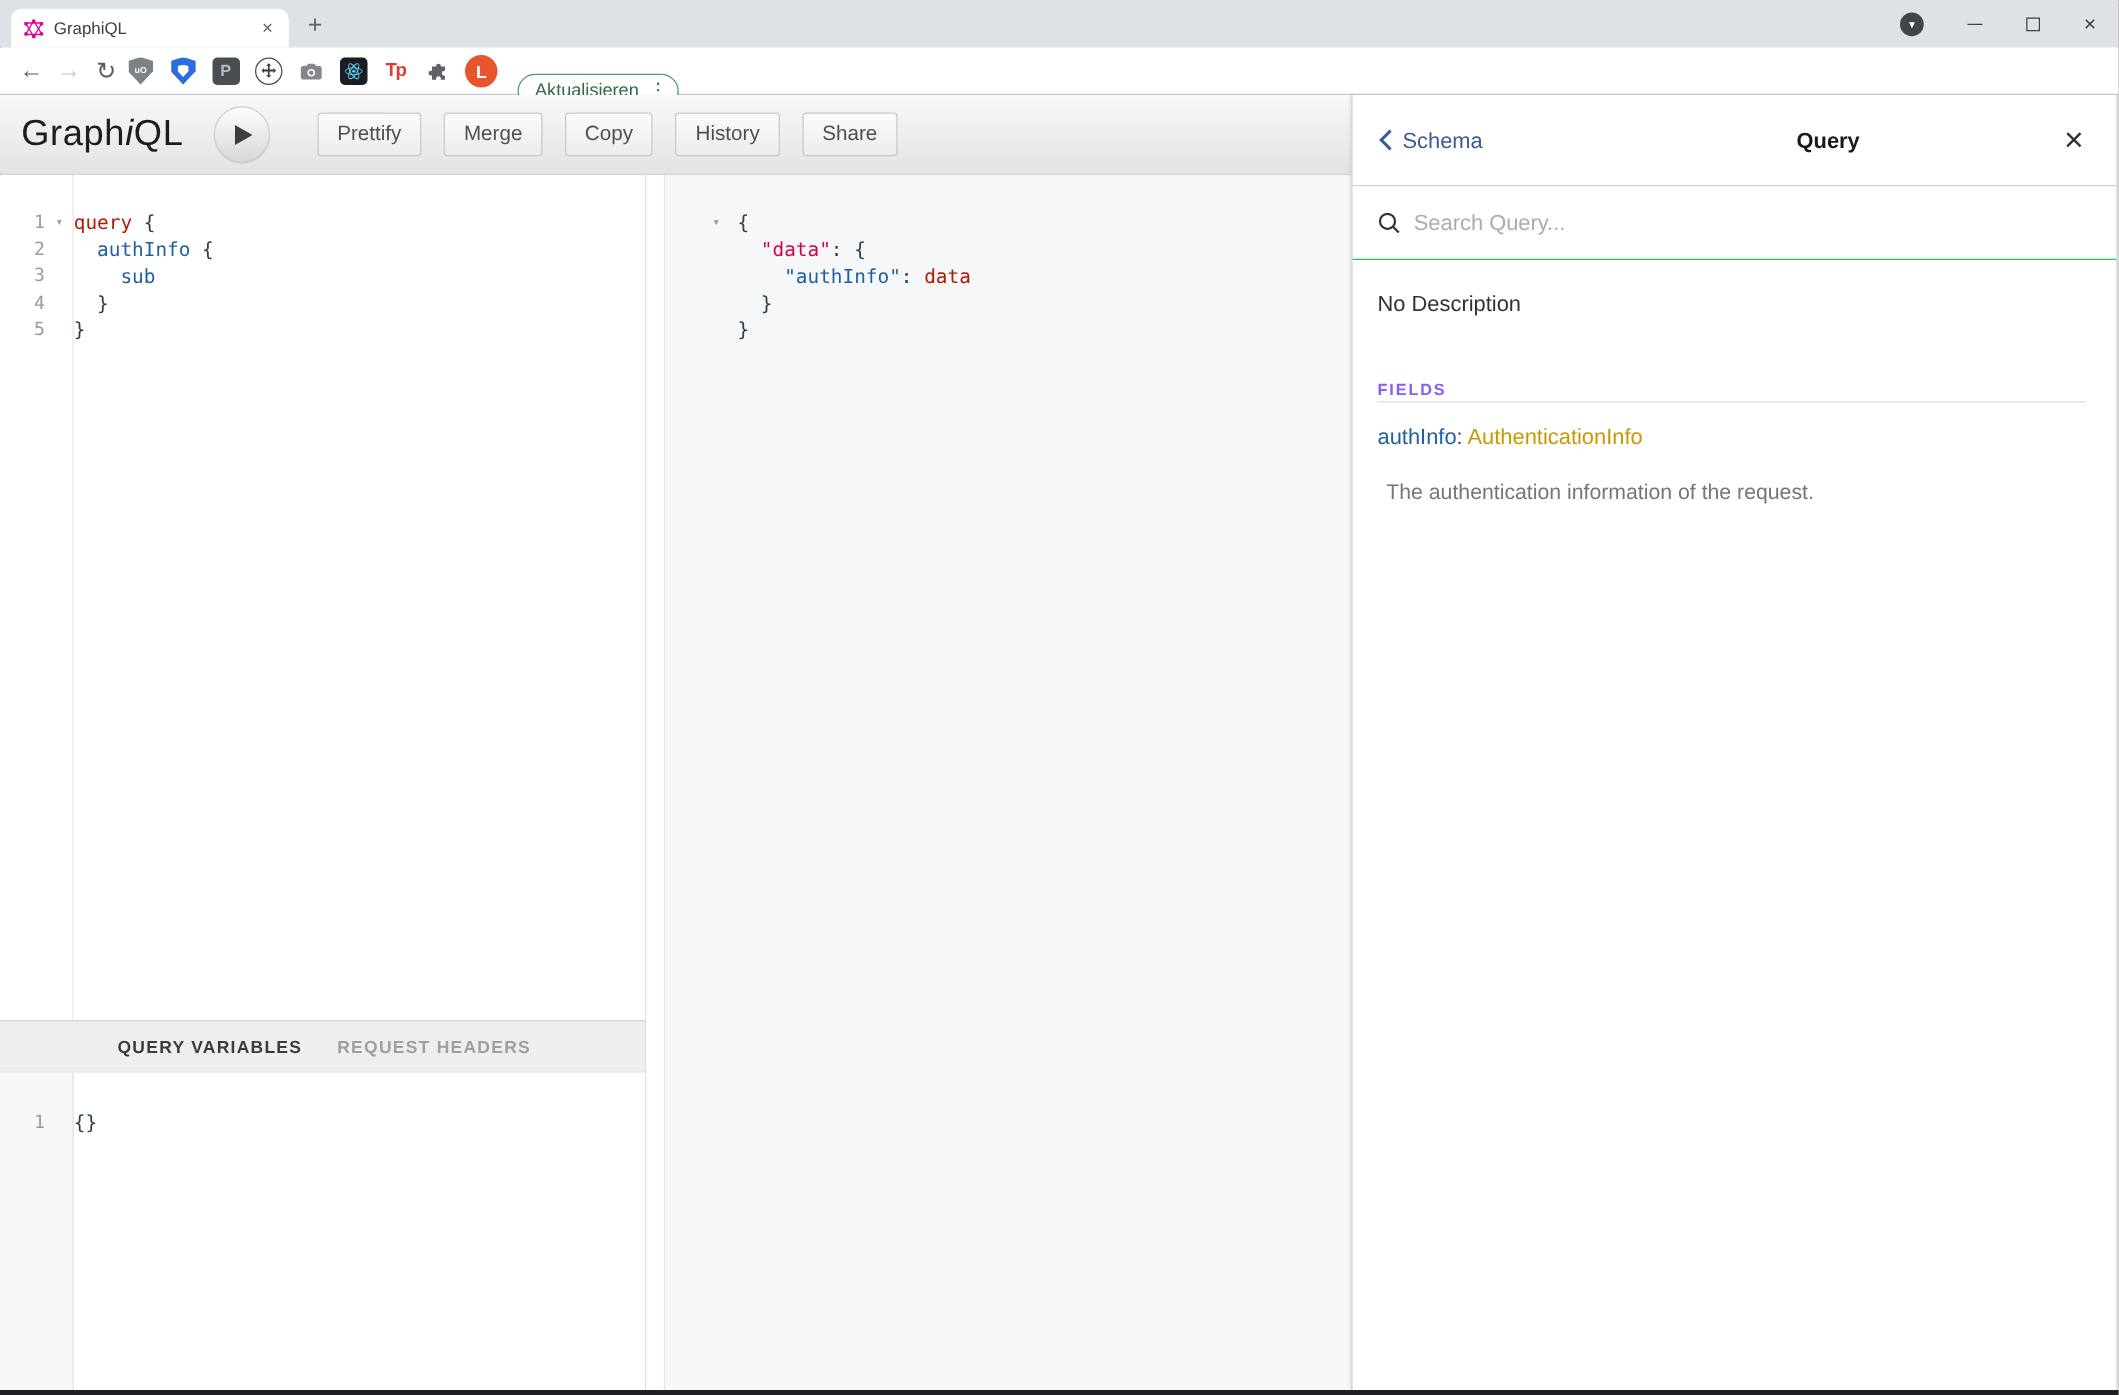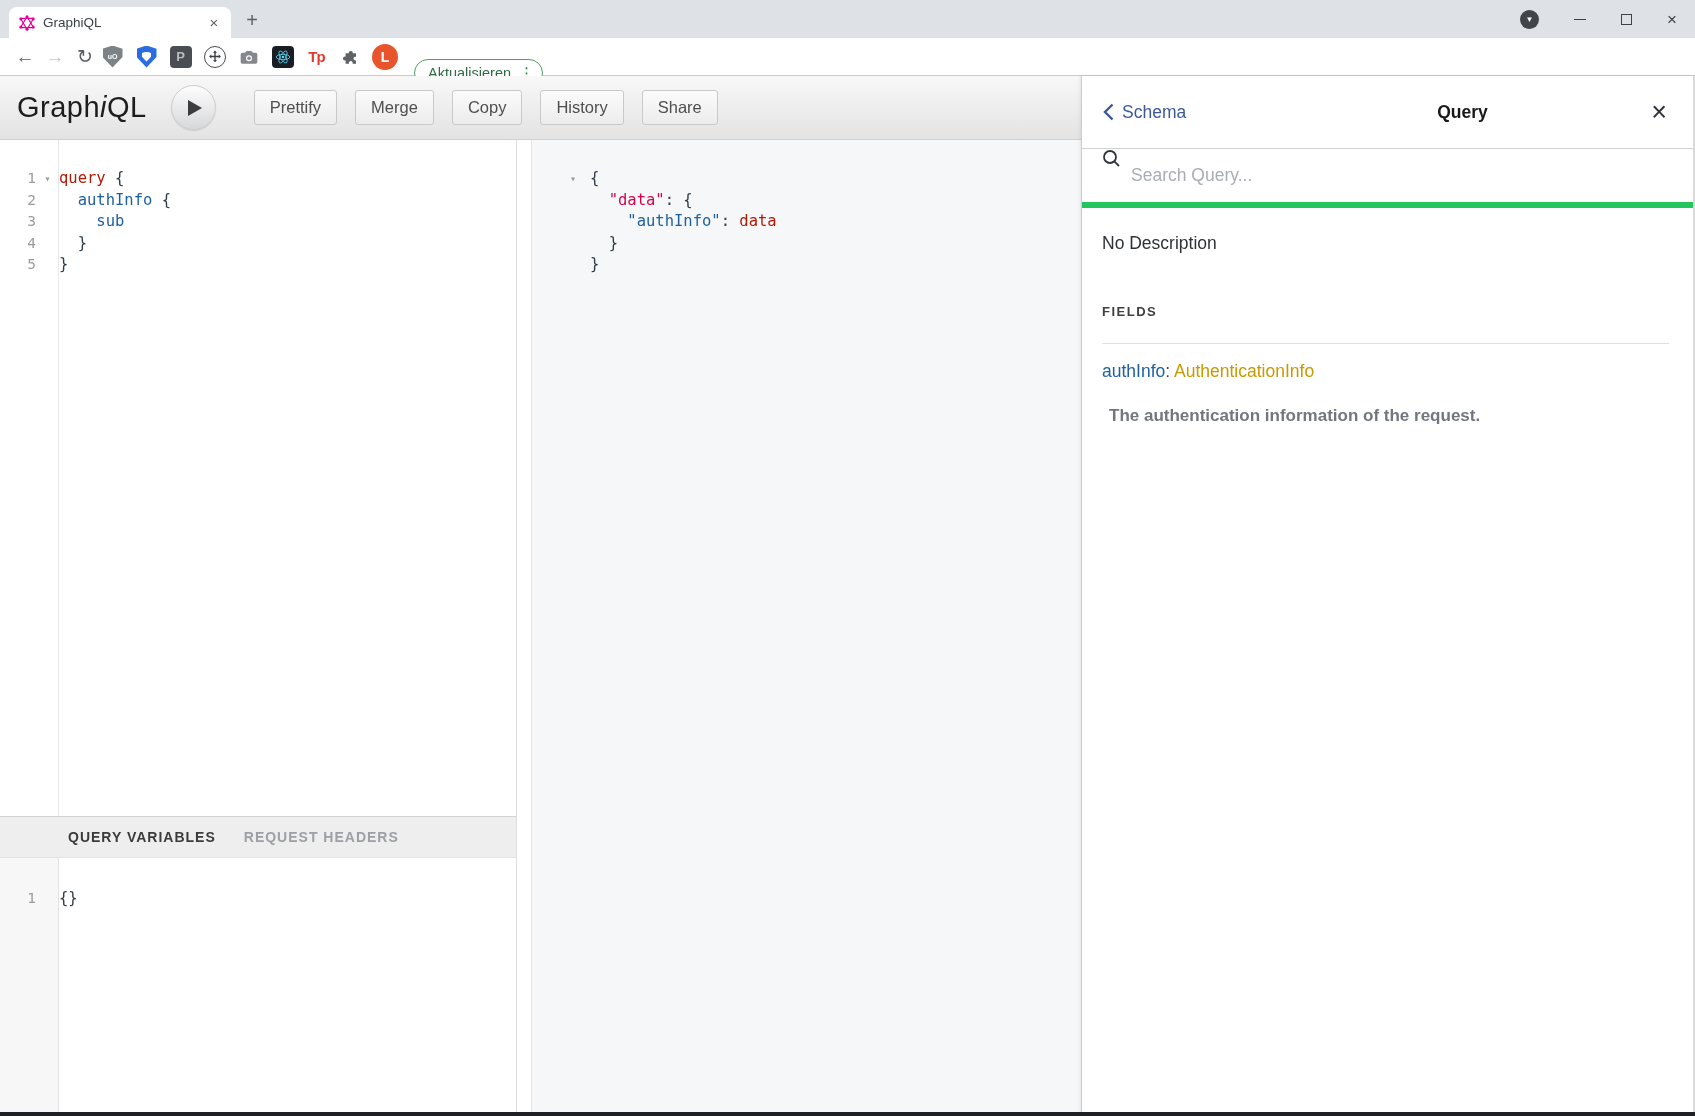--- a/index.html
+++ b/index.html
@@ -65,47 +65,47 @@
   .vars-cm { flex:1; padding-top:30px; }
   .code-line { display:flex; height:21.5px; line-height:21.5px; font-family:"DejaVu Sans Mono",monospace; font-size:15.5px; position:relative; }
   .ln { width:36px; text-align:right; color:#9b9b9b; font-size:14.5px; font-family:"DejaVu Sans Mono",monospace; }
   .fold { width:23px; text-align:center; color:#999; font-size:10px; }
   .code { white-space:pre; }
   .tk-pl  { color:var(--pl); }
   .tk-kw  { color:var(--kw); }
   .tk-prop{ color:var(--prop); }
   .tk-def { color:var(--def); }
 
-  .var-tabs { height:42px; background:#eee; border-top:1px solid #d4d4d4; border-bottom:1px solid #e3e3e3; display:flex; align-items:center; gap:28px; padding-left:68px; }
+  .var-tabs { height:42px; background:#eee; border-top:1px solid #d4d4d4; border-bottom:1px solid #e3e3e3; display:flex; align-items:center; gap:28px; padding-left:94px; }
   .var-tab { font-weight:bold; font-size:14px; letter-spacing:1px; color:#9c9fa4; }
   .var-tab.active { color:#3b3b3b; }
 
   .drag-divider { width:15px; background:#fff; border-right:1px solid #e4e6e8; }
   .result-pane { flex:1; background:#f6f7f8; padding-top:28px; }
   .result-pane .code-line { padding-left:38px; }
   .result-pane .fold { width:20px; text-align:left; }
 
   
   .docpanel { width:614px; background:#fff; border-left:1px solid #ccc; border-right:2px solid #d9d9d9; box-shadow:-1px 0 3px rgba(0,0,0,.08); display:flex; flex-direction:column; position:relative; }
   .doc-header { height:73px; border-bottom:1px solid #d2d2d2; display:flex; align-items:center; padding:0 26px 0 20px; position:relative; }
   .doc-back { display:flex; align-items:center; gap:7px; color:#3b5998; font-size:17.5px; z-index:2; }
   .doc-title { position:absolute; left:0; right:0; text-align:center; font-weight:bold; font-size:17.5px; color:#17181a; padding-left:150px; }
   .doc-close { margin-left:auto; font-size:27px; font-weight:300; color:#2f3338; line-height:1; z-index:2; }
-  .doc-search { height:59px; display:flex; gap:10px; padding:0 20px; border-bottom:6px solid #22c55e; }
+  .doc-search { height:59px; display:flex; align-items:center; gap:10px; padding:0 20px; border-bottom:1px solid #22c55e; }
   .doc-search input { border:0; outline:0; flex:1; font-size:17.5px; color:#333; font-family:"Liberation Sans",sans-serif; background:transparent; }
   .doc-search input::placeholder { color:#a9adb2; }
   .doc-content { padding:25px 24px 0 20px; }
   .no-desc { font-size:17.5px; color:#2e3338; margin-bottom:50px; }
-  .fields-h { font-size:13px; font-weight:bold; letter-spacing:1.5px; color:#404040; margin-bottom:24px; }
+  .fields-h { font-size:13px; font-weight:bold; letter-spacing:1.5px; color:#8b5cf6; margin-bottom:2px; }
   .doc-divider { border:0; border-top:1px solid #e0e0e0; }
   .field-row { margin-top:17px; font-size:17.5px; }
   .field-name { color:var(--prop); }
   .field-colon { color:#444; }
   .field-type { color:var(--gold); }
-  .field-desc { margin-top:24px; padding-left:7px; font-size:17px; color:#72777d;font-weight:bold; }
+  .field-desc { margin-top:24px; padding-left:7px; font-size:17px; color:#72777d; }
 
   .bottom-edge { position:absolute; left:0; right:0; bottom:0; height:4px; background:#1f2023; z-index:10; }
 </style>
 </head>
 <body>
 
 <div class="window">
 
   <div class="tabstrip">
     <div class="tab">

